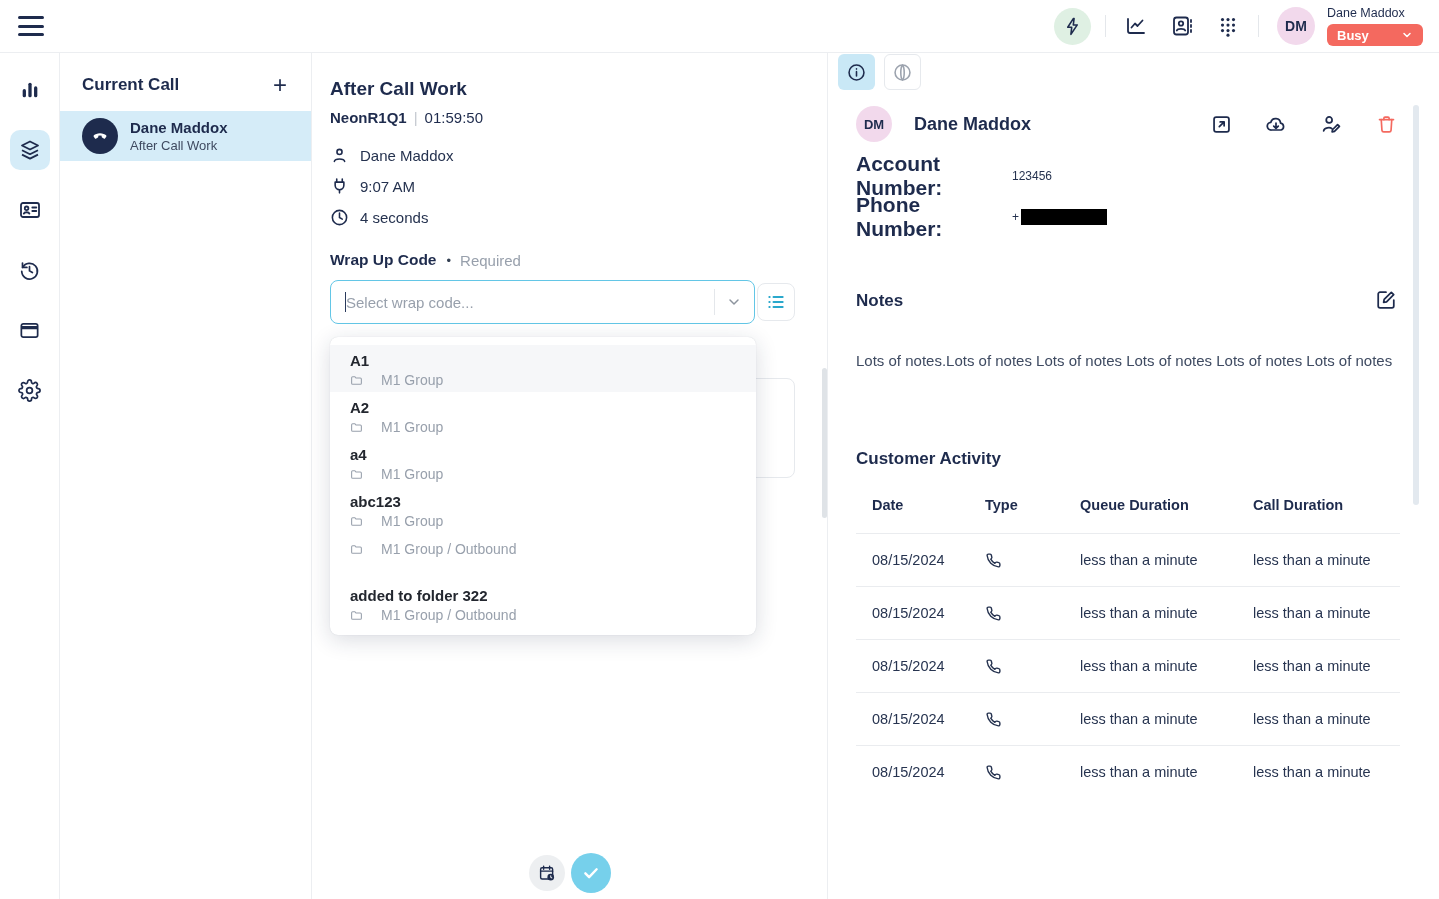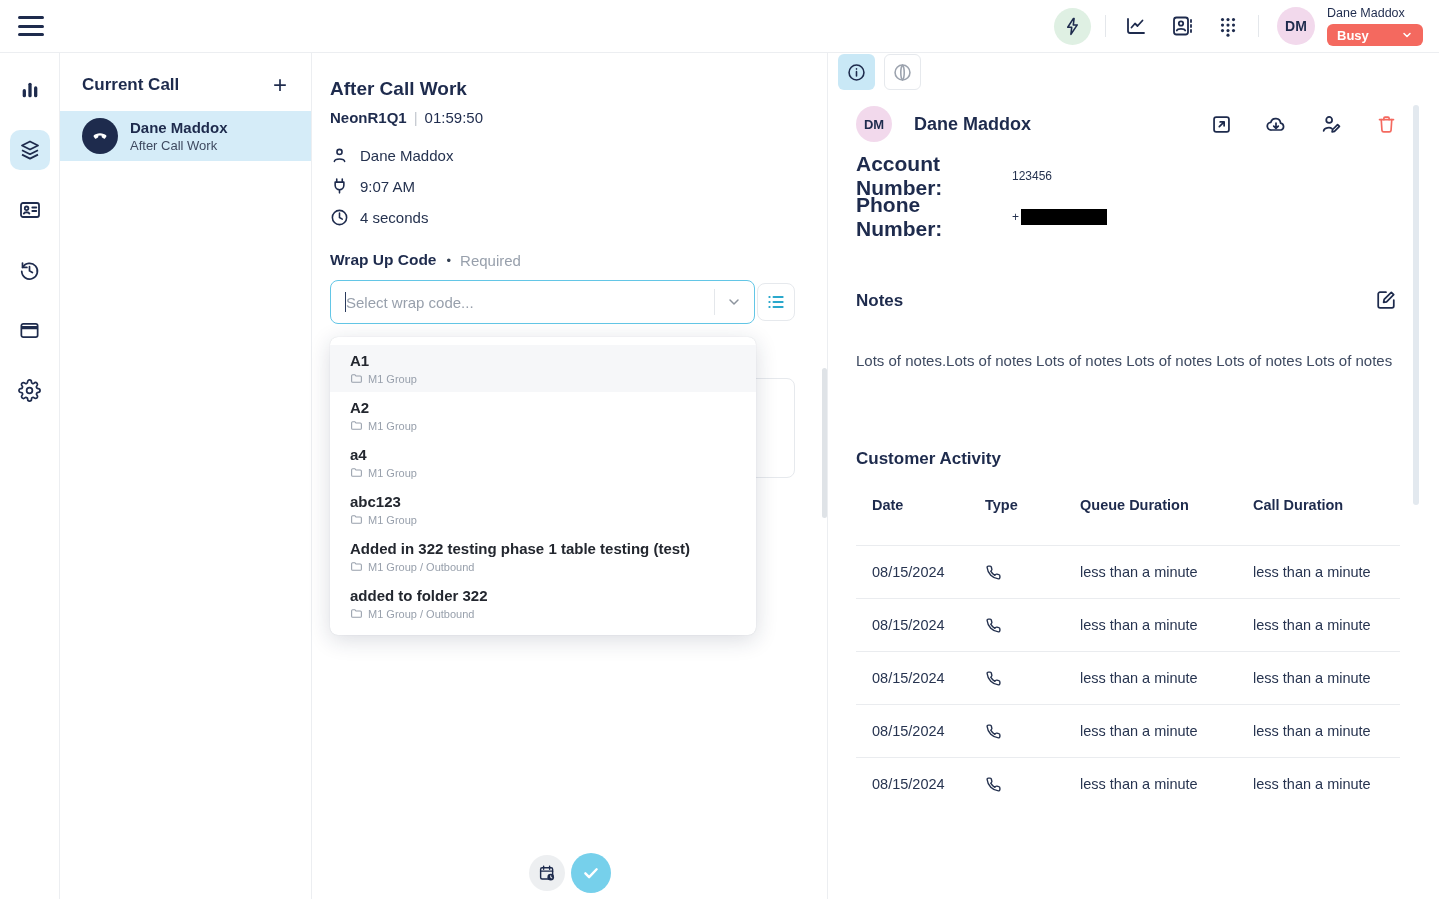--- a/index.html
+++ b/index.html
@@ -93,21 +93,21 @@
   .ghost-box { position: absolute; left: 18px; top: 325px; width: 465px; height: 100px; border: 1px solid #E6E9ED; border-radius: 8px; z-index: 1; background: #fff; }
 
   .dropdown {
     position: absolute; left: 18px; top: 284px; width: 426px; height: 298px; z-index: 5;
     background: #fff; border-radius: 8px; padding: 8px 0;
     box-shadow: 0 5px 22px rgba(23,36,66,.16), 0 0 1px rgba(23,36,66,.18); overflow: hidden;
   }
   .dd-option { padding: 6px 20px 7px 20px; height: 47px; cursor: pointer; }
   .dd-option:first-child { background: #F6F7F9; }
   .dd-title { font-size: 15px; font-weight: 600; color: #23272F; line-height: 19px; white-space: nowrap; }
-  .dd-group { display: flex; align-items: center; gap: 5px; margin-top: 2px; color: var(--muted-text, #98A0AC); font-size: 11px; }
+  .dd-group { display: flex; align-items: center; gap: 18px; margin-top: 2px; color: var(--muted-text, #98A0AC); font-size: 14px; }
   .dd-scroll { position: absolute; right: 3px; top: 9px; width: 5px; height: 48px; border-radius: 3px; background: #C9CED5; }
 
   .tp-scroll { position: absolute; right: 0; top: 315px; width: 5px; height: 150px; border-radius: 3px; background: #DFE3E7; }
 
   .bottom-actions { position: absolute; bottom: 6px; left: 0; width: 100%; display: flex; align-items: center; justify-content: center; gap: 6px; }
   .cal-btn { width: 36px; height: 36px; border-radius: 50%; border: 0; background: #EDEFF1; cursor: pointer; display: flex; align-items: center; justify-content: center; color: var(--navy, #1E2B4D); }
   .check-btn { width: 40px; height: 40px; border-radius: 50%; border: 0; background: var(--check-button, #76D0EB); cursor: pointer; display: flex; align-items: center; justify-content: center; color: #fff; }
 
   
   .profile { flex: 1; position: relative; overflow: hidden; padding-top: 1px; }
@@ -134,21 +134,21 @@
   .notes { margin: 64px 42px 0 28px; }
   .sec-head { display: flex; align-items: flex-end; justify-content: space-between; gap: 20px; }
   .sec-title { font-size: 17px; font-weight: bold; color: var(--navy, #1E2B4D); }
   .notes-text { margin-top: 40px; font-size: 15px; color: #3E4A61; line-height: 20px; }
   .notes .icon-btn { width: 22px; height: 22px; }
 
   .activity { margin: 78px 39px 0 28px; }
   .act-sub { margin-top: 14px; font-size: 15px; color: var(--muted-text, #98A0AC); }
   table.act { width: 100%; border-collapse: collapse; table-layout: fixed; margin-top: 28px; }
   table.act col.c1 { width: 113px; } table.act col.c2 { width: 95px; } table.act col.c3 { width: 173px; }
-  table.act th { text-align: left; font-size: 14.5px; font-weight: bold; color: var(--navy, #1E2B4D); padding: 0 0 32px 16px; }
+  table.act th { text-align: left; font-size: 14.5px; font-weight: bold; color: var(--navy, #1E2B4D); padding: 0 0 20px 16px; }
   table.act td { border-top: 1px solid #EAECEF; height: 53px; font-size: 14.5px; color: #273450; padding-left: 16px; }
   td.type-cell svg { color: #25324F; vertical-align: middle; }
 
   .pf-scroll { position: absolute; right: 20px; top: 52px; width: 6px; height: 400px; border-radius: 3px; background: #E3E9EF; }
 </style>
 </head>
 <body>
 
 <div class="app">
 
@@ -363,21 +363,20 @@
             <div class="dd-title">abc123</div>
             <div class="dd-group">
               <svg width="13" height="13" viewBox="0 0 24 24" fill="none" stroke="currentColor" stroke-width="2">
                 <path d="M3 7 a2 2 0 0 1 2-2 h4 l2 2.5 h8 a2 2 0 0 1 2 2 V17 a2 2 0 0 1-2 2 H5 a2 2 0 0 1-2-2 z"></path>
               </svg>
               <span>M1 Group</span>
             </div>
           </div>
 
           <div class="dd-option">
-            <div class="dd-title">Added in 322 testing phase 1 table testing (test)</div>
             <div class="dd-group">
               <svg width="13" height="13" viewBox="0 0 24 24" fill="none" stroke="currentColor" stroke-width="2">
                 <path d="M3 7 a2 2 0 0 1 2-2 h4 l2 2.5 h8 a2 2 0 0 1 2 2 V17 a2 2 0 0 1-2 2 H5 a2 2 0 0 1-2-2 z"></path>
               </svg>
               <span>M1 Group / Outbound</span>
             </div>
           </div>
 
           <div class="dd-option">
             <div class="dd-title">added to folder 322</div>

